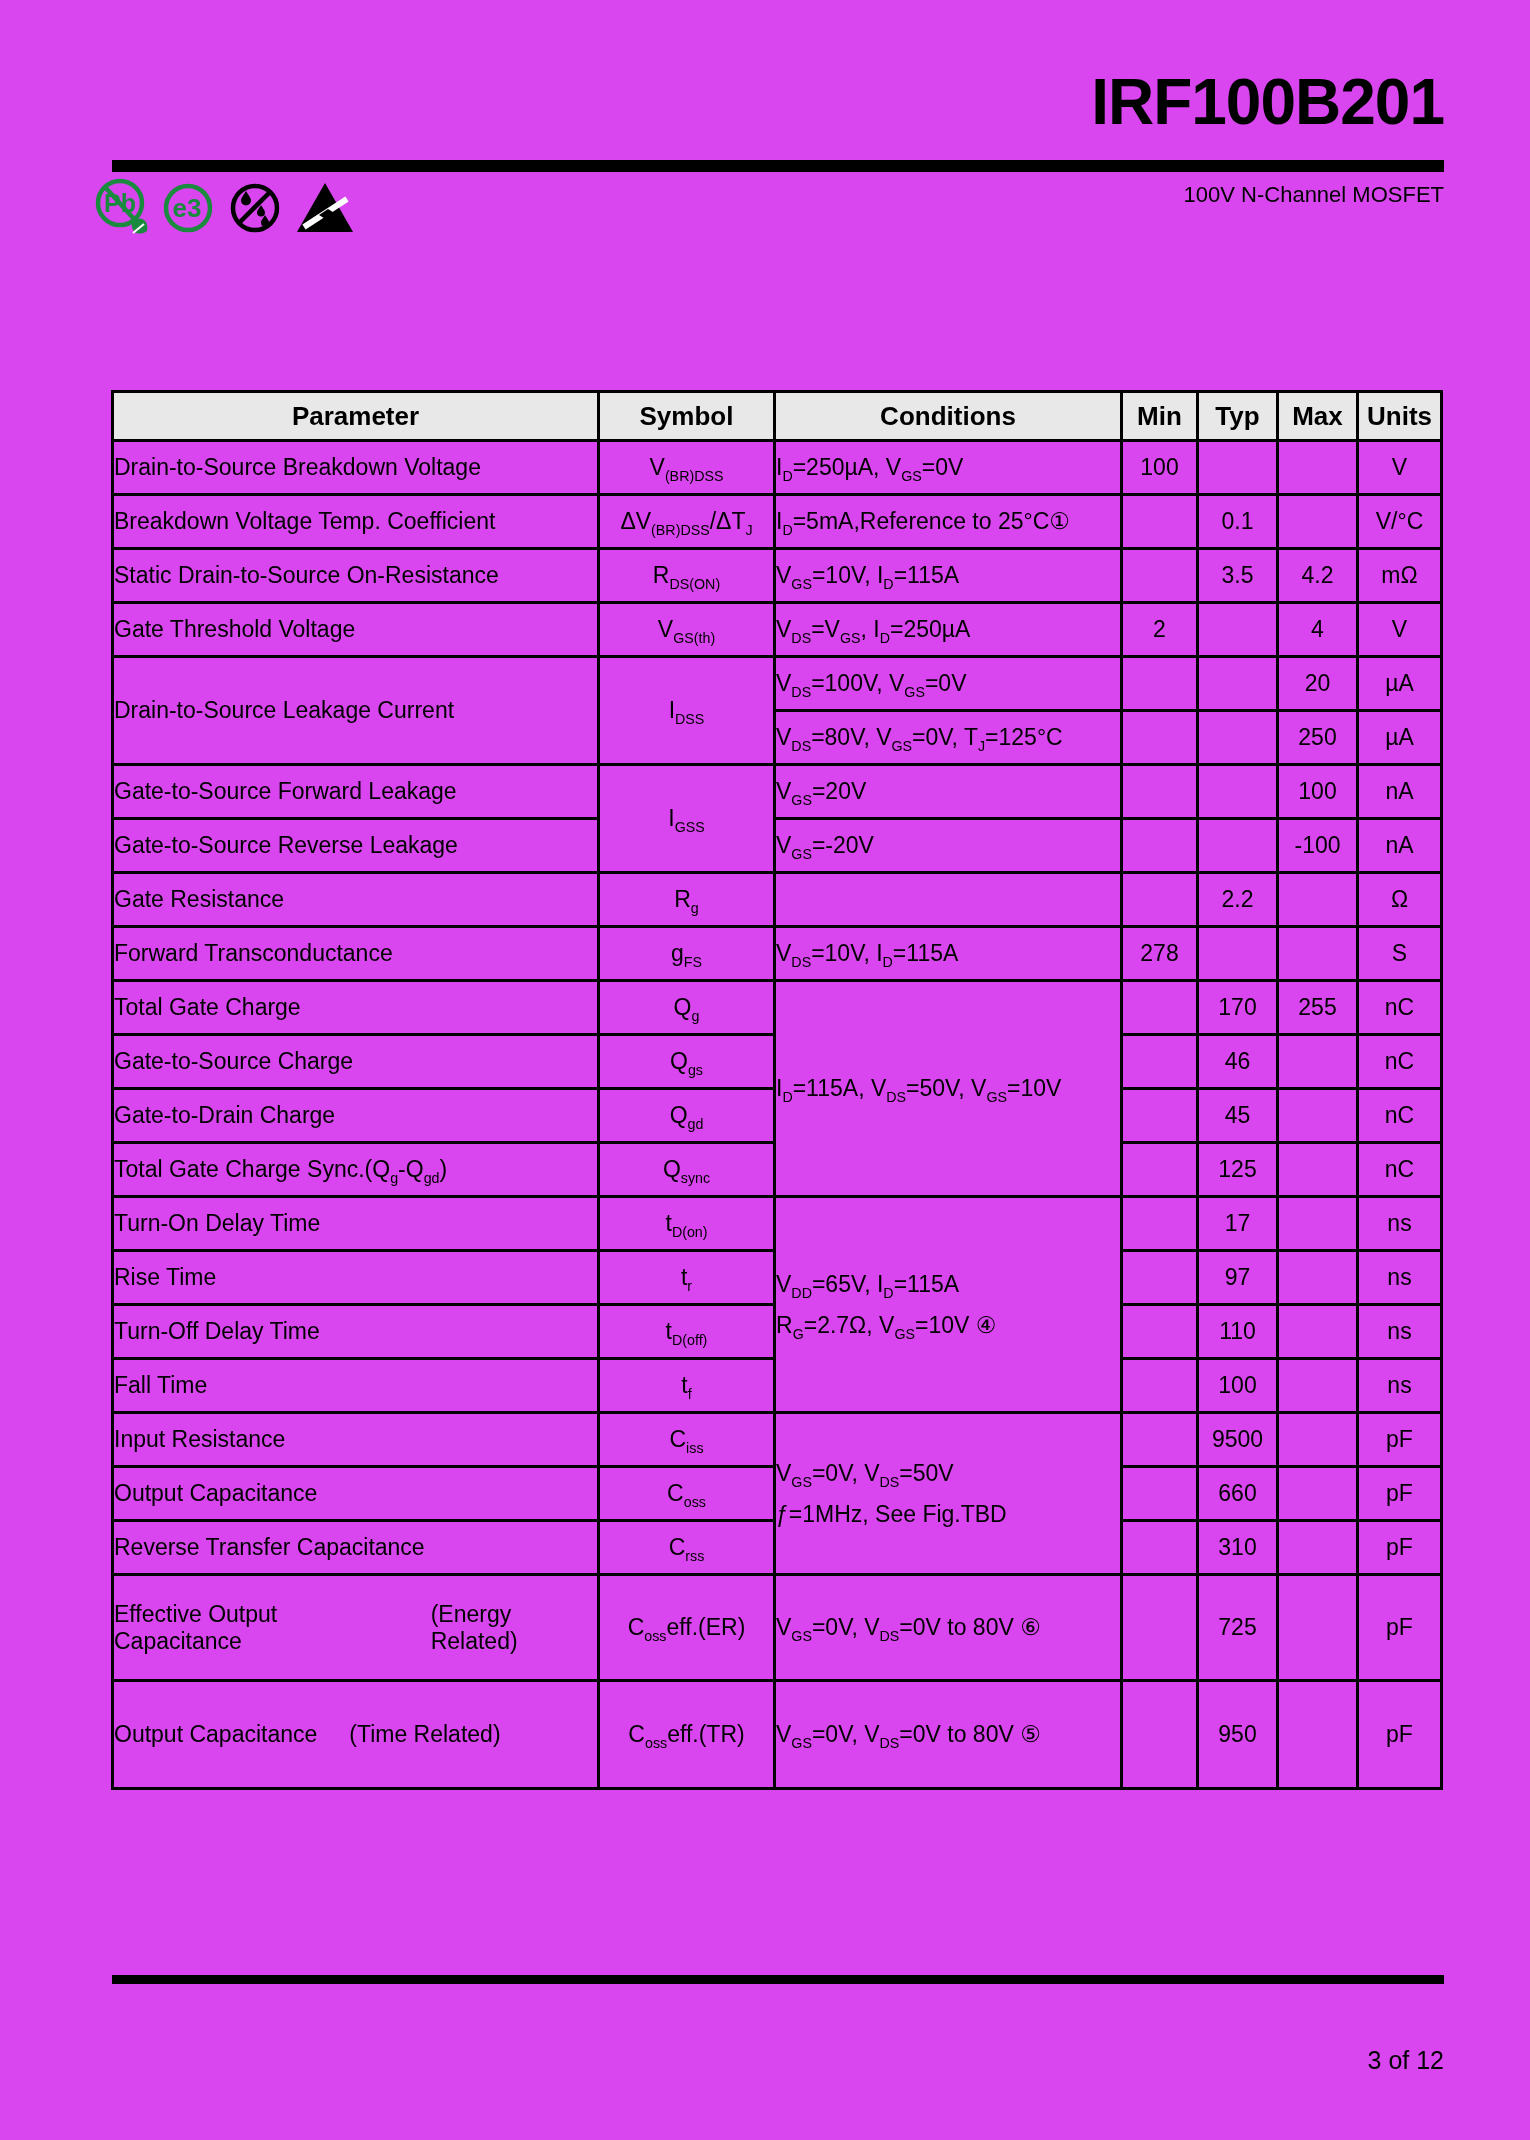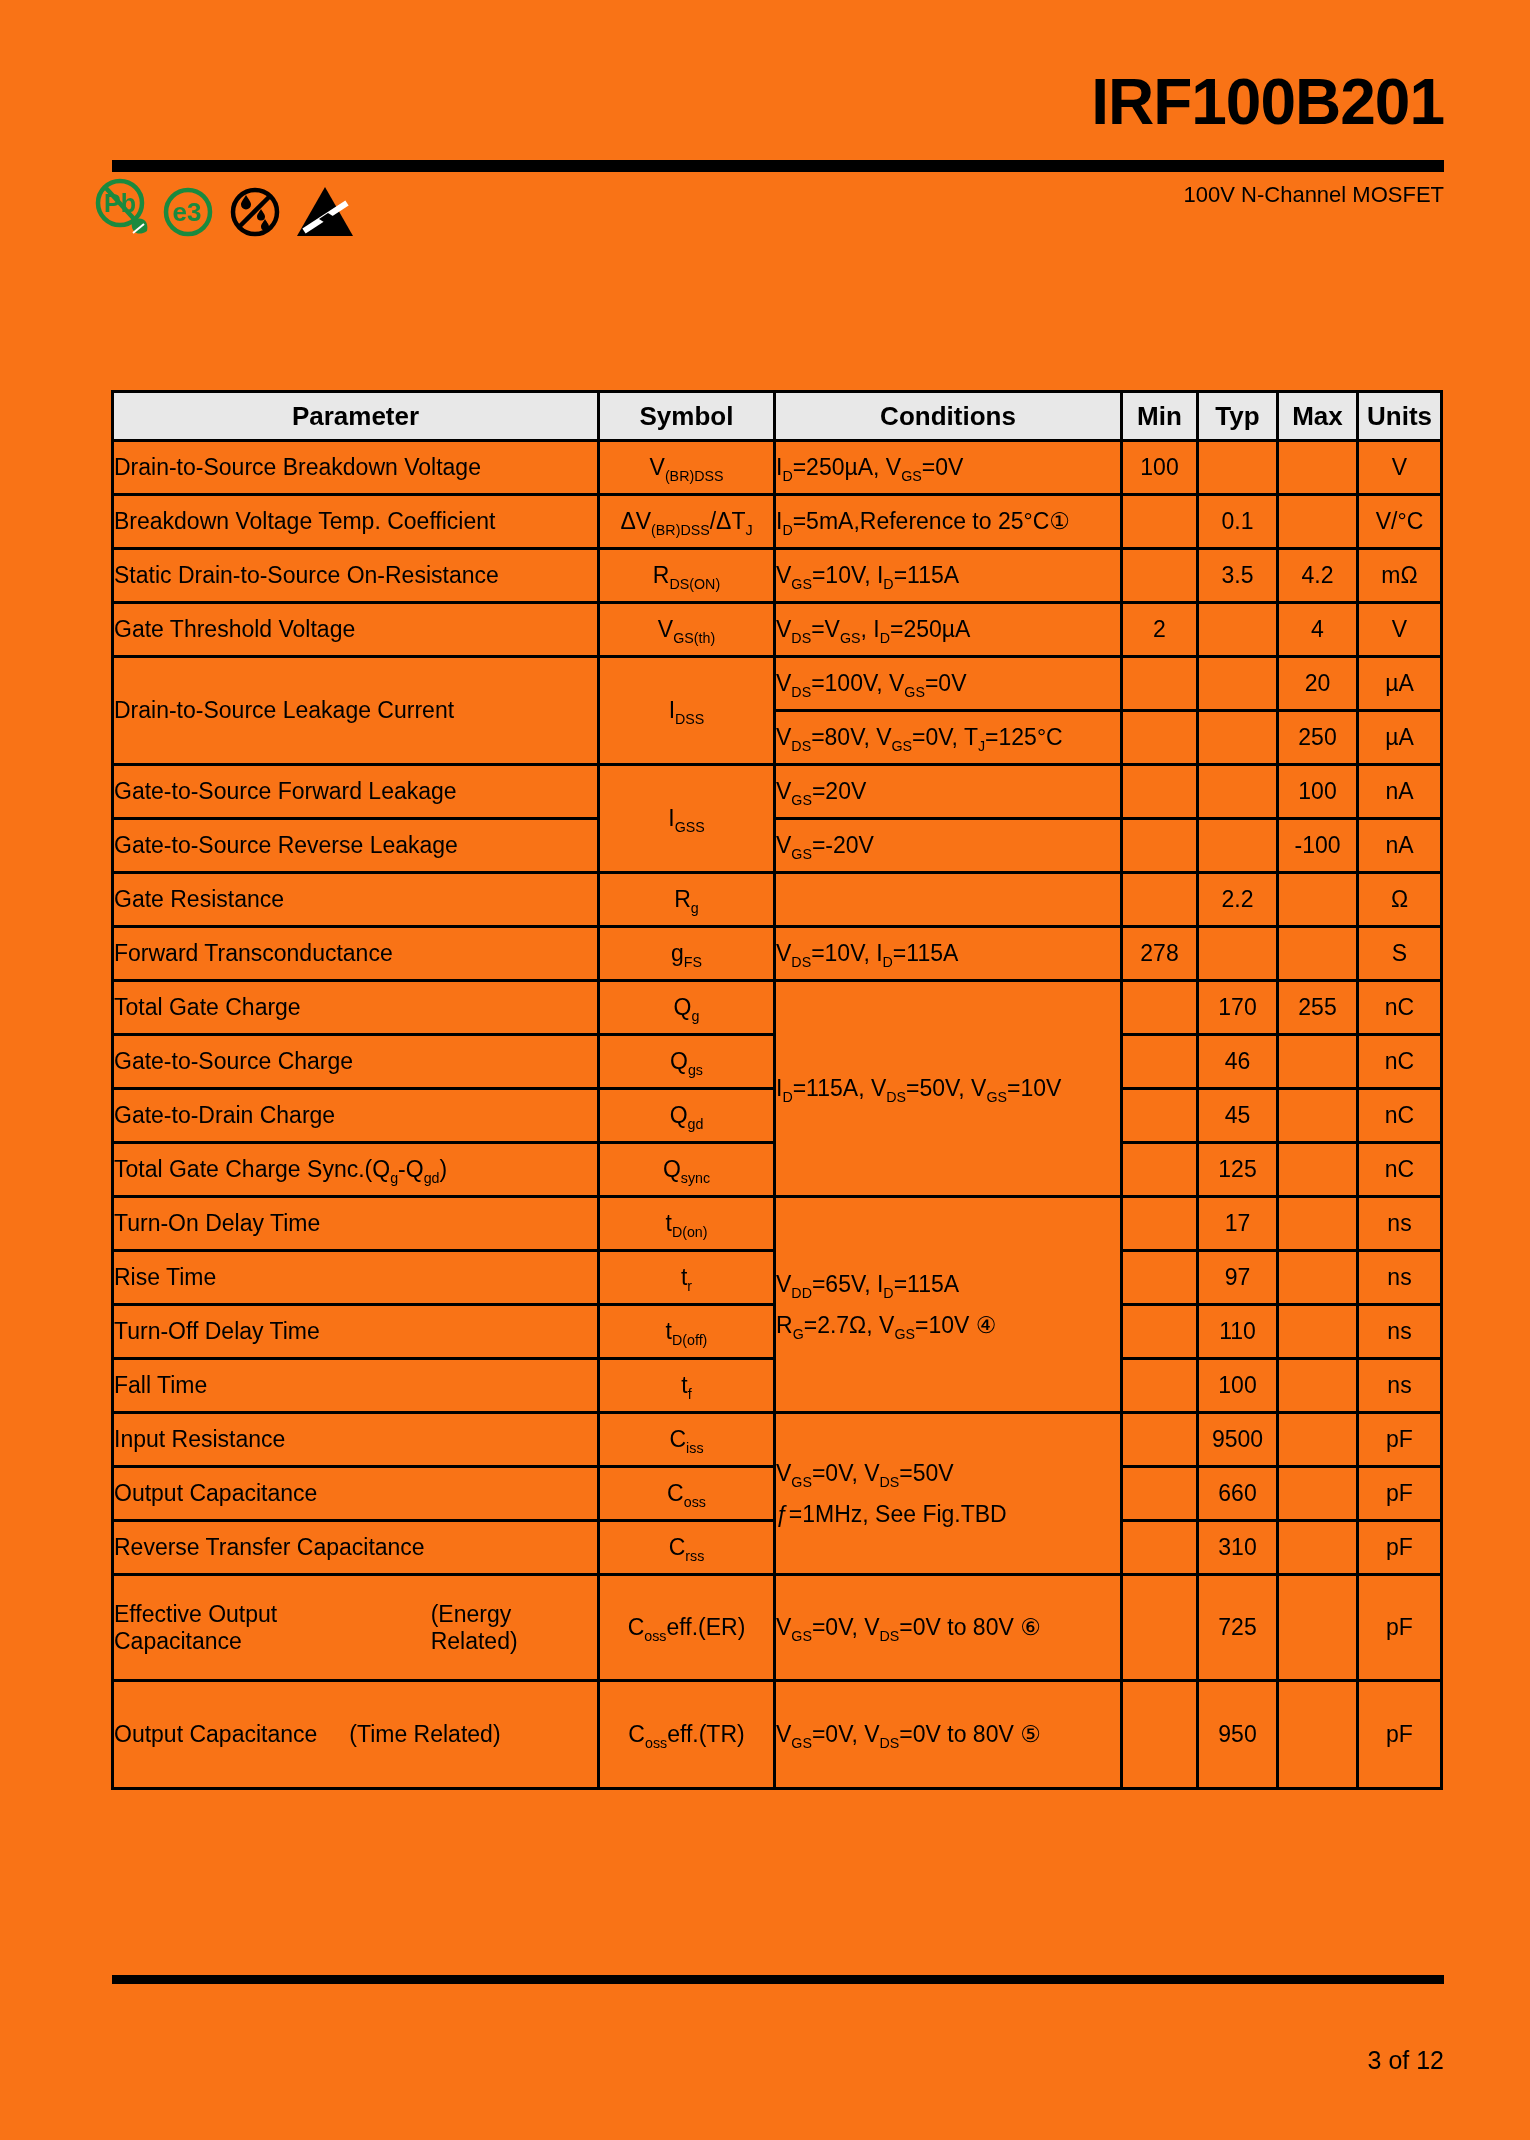--- a/index.html
+++ b/index.html
@@ -1,30 +1,30 @@
 <!DOCTYPE html>
 <html><head>
 <meta charset="utf-8">
 <style>
   html,body { margin:0; padding:0; background:#fff; }
   .page {
-    position:relative; width:1530px; height:2140px; background:#f97316;
+    position:relative; width:1530px; height:2140px; background:#d946ef;
     font-family:"Liberation Sans","DejaVu Sans",sans-serif; color:#000;
     overflow:hidden;
   }
   sub { font-size:0.62em; line-height:0; }
 
   
   .part-title {
     position:absolute; top:70px; right:86px; margin:0;
     font-size:64px; font-weight:bold; letter-spacing:-1px; line-height:1;
   }
   .top-rule { position:absolute; top:160px; left:112px; width:1332px; height:12px; background:#000; }
   .subtitle { position:absolute; top:182px; right:86px; font-size:22px; }
-  .icons { position:absolute; top:177px; left:94px; display:flex; gap:13px; align-items:flex-end; }
+  .icons { position:absolute; top:177px; left:94px; display:flex; gap:13px; align-items:center; }
   .icons svg { display:block; }
 
   
   .section-title {
     position:absolute; top:304px; left:112px; width:1176px;
     font-size:33px; font-weight:bold; padding-bottom:12px;
     border-bottom:6px solid #000;
   }
 
   

